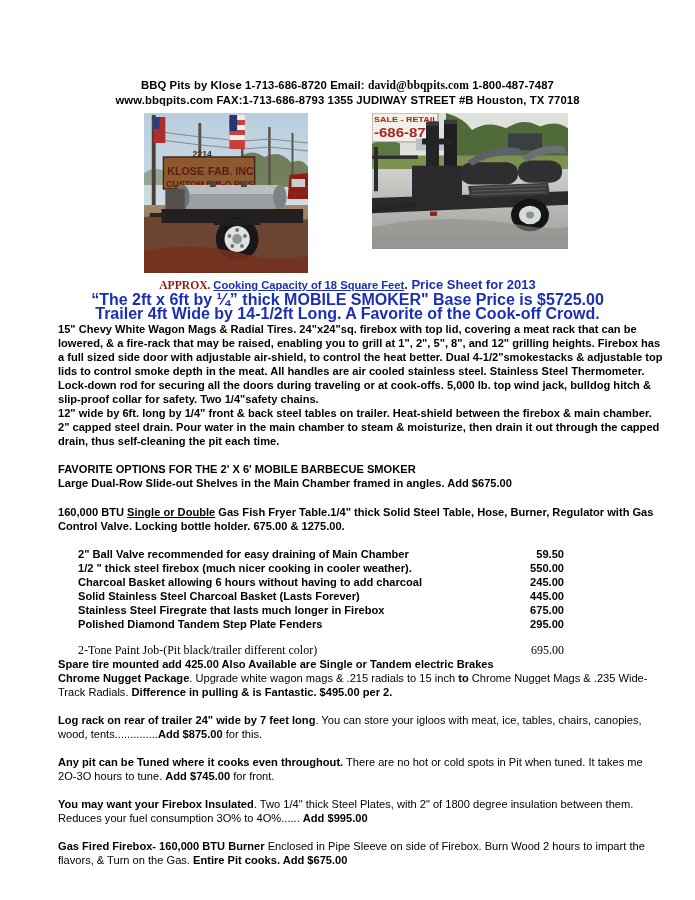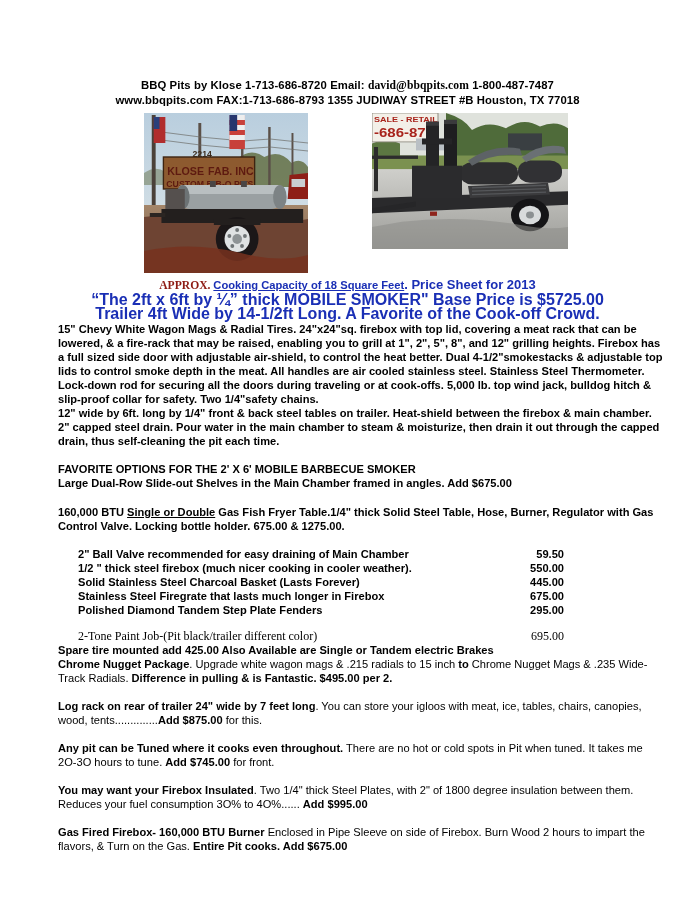--- a/index.html
+++ b/index.html
@@ -319,20 +319,24 @@
     <div class="pricelist">
       <div class="prow">
         <span class="pname">2" Ball Valve recommended for easy draining of Main Chamber</span>
         <span class="pprice">59.50</span>
       </div>
       <div class="prow">
         <span class="pname">1/2 " thick steel firebox (much nicer cooking in cooler weather).</span>
         <span class="pprice">550.00</span>
       </div>
       <div class="prow">
+        <span class="pname">Charcoal Basket allowing 6 hours without having to add charcoal</span>
+        <span class="pprice">245.00</span>
+      </div>
+      <div class="prow">
         <span class="pname">Solid Stainless Steel Charcoal Basket (Lasts Forever)</span>
         <span class="pprice">445.00</span>
       </div>
       <div class="prow">
         <span class="pname">Stainless Steel Firegrate that lasts much longer in Firebox</span>
         <span class="pprice">675.00</span>
       </div>
       <div class="prow">
         <span class="pname">Polished Diamond Tandem Step Plate Fenders</span>
         <span class="pprice">295.00</span>

